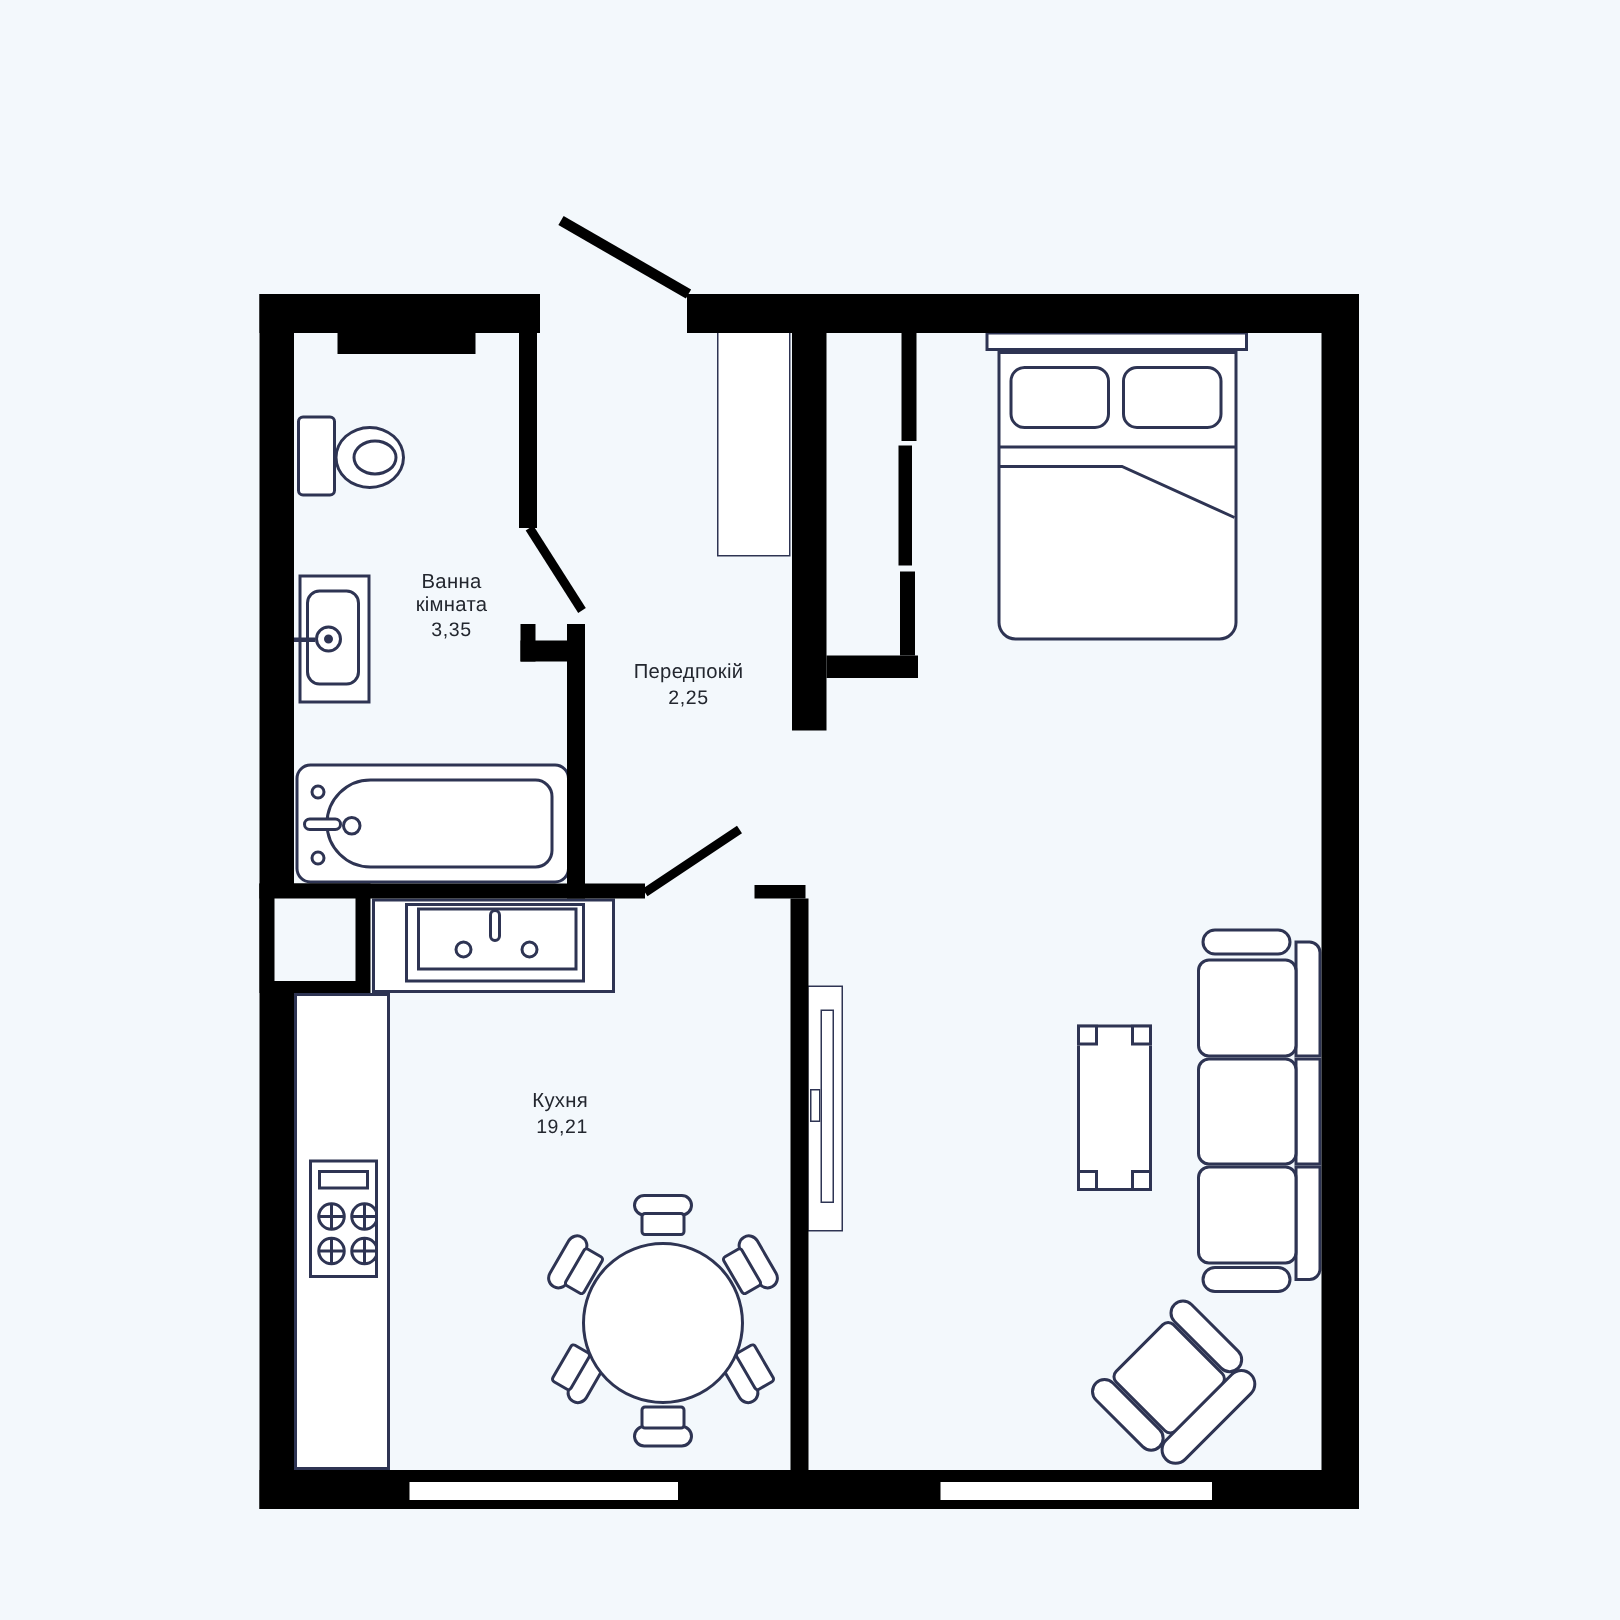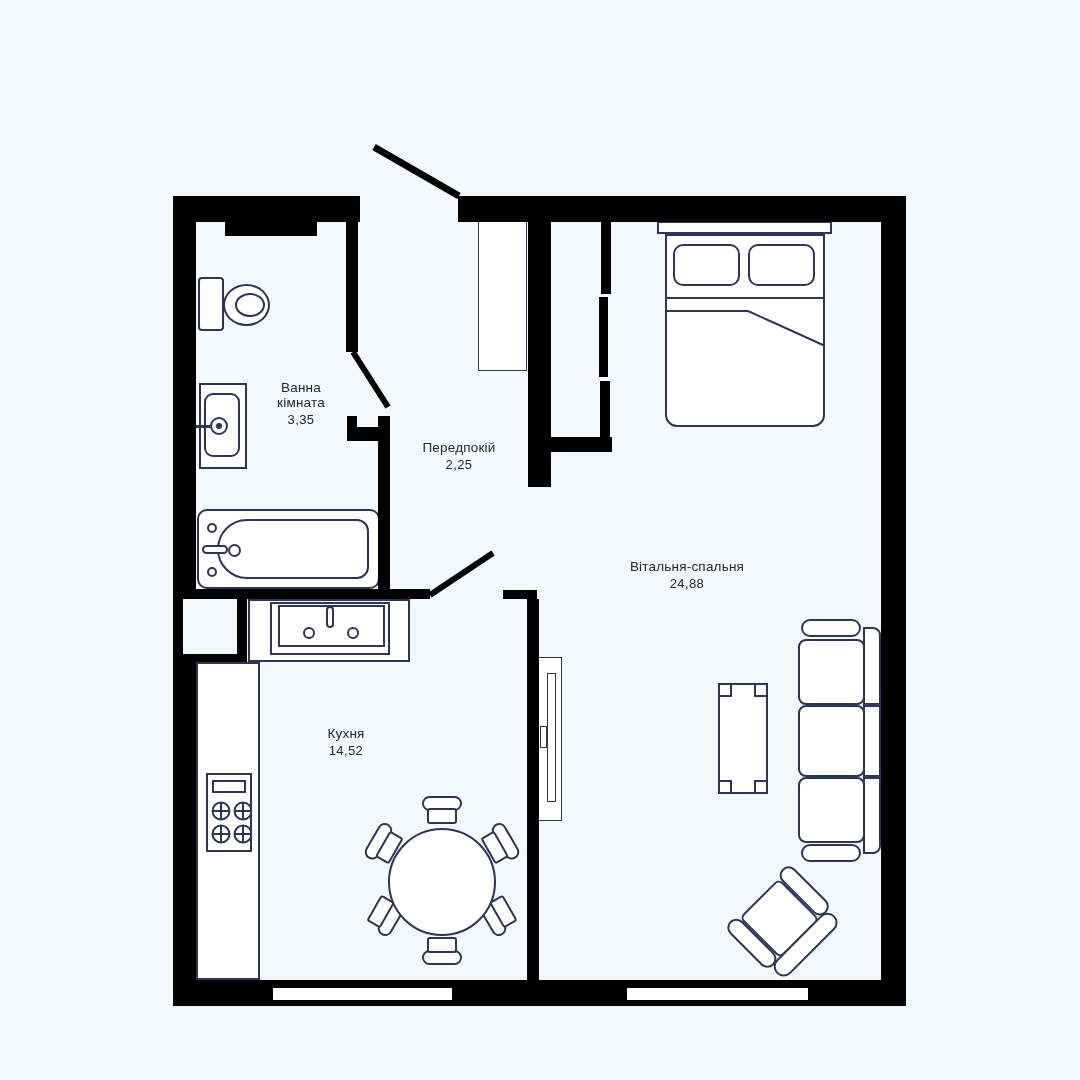--- a/index.html
+++ b/index.html
@@ -179,23 +179,19 @@
     <div class="nm"><span>Ванна</span><br>
     <span>кімната</span></div>
     <div class="ar">3,35</div>
   </div>
 
   <div class="lbl" style="left:394px;top:396px;width:130px;">
     <div class="nm">Передпокій</div>
     <div class="ar">2,25</div>
   </div>
 
-  <div class="lbl" style="left:286px;top:682px;width:120px;">
+  <div class="lbl" style="left:272px;top:682px;width:120px;text-align:right;">
     <div class="nm">Кухня</div>
-    <div class="ar">14,52</div>
+    <div class="ar">19,21</div>
   </div>
 
-  <div class="lbl" style="left:602px;top:515px;width:170px;">
-    <div class="nm">Вітальня-спальня</div>
-    <div class="ar">24,88</div>
-  </div>
 
 </div>
 
 </body></html>

